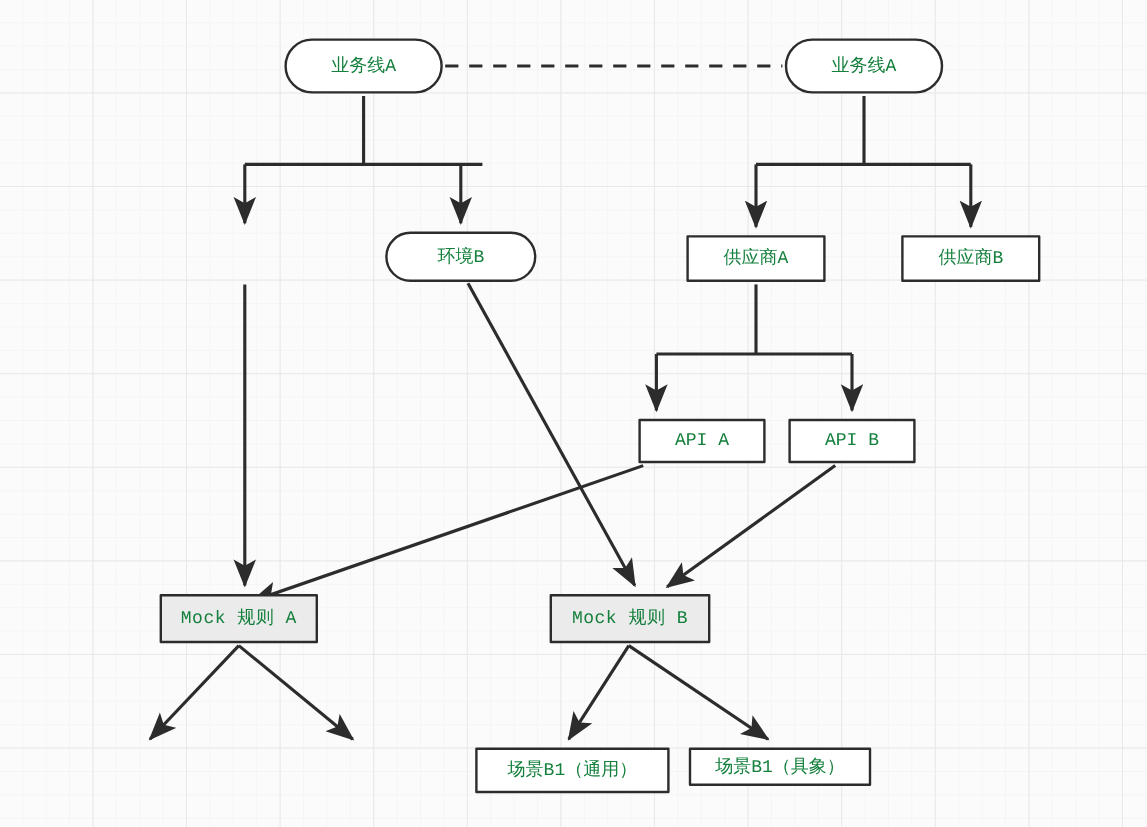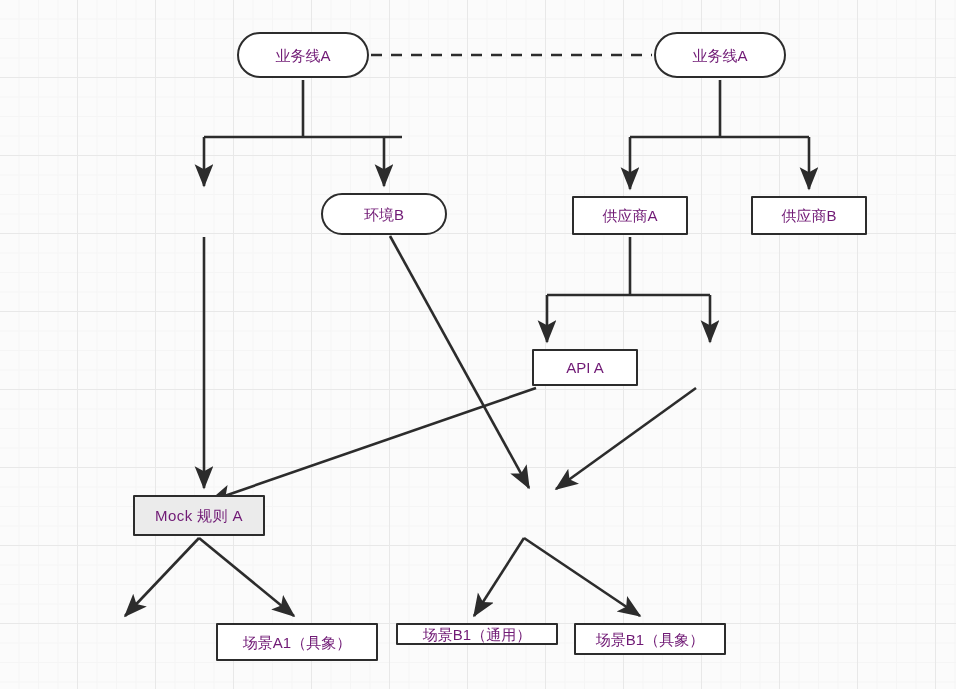--- a/index.html
+++ b/index.html
@@ -34,27 +34,28 @@
     top: 0;
     width: 956px;
     height: 689px;
   }
   .node {
     position: absolute;
     box-sizing: border-box;
     display: flex;
     align-items: center;
     justify-content: center;
-    color: #701a75;
+    color: #15803d;
     font-size: 15px;
     line-height: 1;
     white-space: nowrap;
     background: #ffffff;
     border: 2px solid #2c2c2c;
     z-index: 2;
+    font-family: Liberation Mono, monospace;
   }
   .node.rounded {
     border-radius: 24px;
   }
   .node.rect {
     border-radius: 1px;
   }
   .node.shaded {
     background: #ebebeb;
   }
@@ -118,32 +119,35 @@
   </div>
 
   <div class="node rect cn" style="left:751px; top:196px; width:116px; height:39px;">
     <span class="label">供应商B</span>
   </div>
 
   <div class="node rect" style="left:494px; top:349px; width:106px; height:37px;margin-left:38px;">
     <span class="label">API A</span>
   </div>
 
+  <div class="node rect" style="left:657px; top:349px; width:106px; height:37px;">
+    <span class="label">API B</span>
+  </div>
 
   <div class="node rect shaded mock" style="left:133px; top:495px; width:132px; height:41px;">
     <span class="label">Mock 规则 A</span>
   </div>
 
+  <div class="node rect shaded mock" style="left:458px; top:495px; width:134px; height:41px;">
+    <span class="label">Mock 规则 B</span>
+  </div>
 
 
-  <div class="node rect cn" style="left:216px; top:623px; width:162px; height:38px;">
-    <span class="label">场景A1（具象）</span>
-  </div>
 
-  <div class="node rect cn" style="left:396px; top:623px; width:162px; height:22px;">
+  <div class="node rect cn" style="left:396px; top:623px; width:162px; height:38px;">
     <span class="label">场景B1（通用）</span>
   </div>
 
   <div class="node rect cn" style="left:574px; top:623px; width:152px; height:32px;">
     <span class="label">场景B1（具象）</span>
   </div>
 
 </div>
 
 </body></html>

